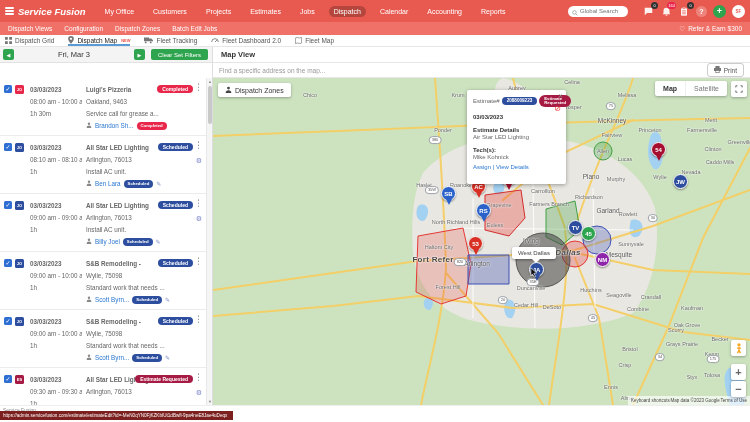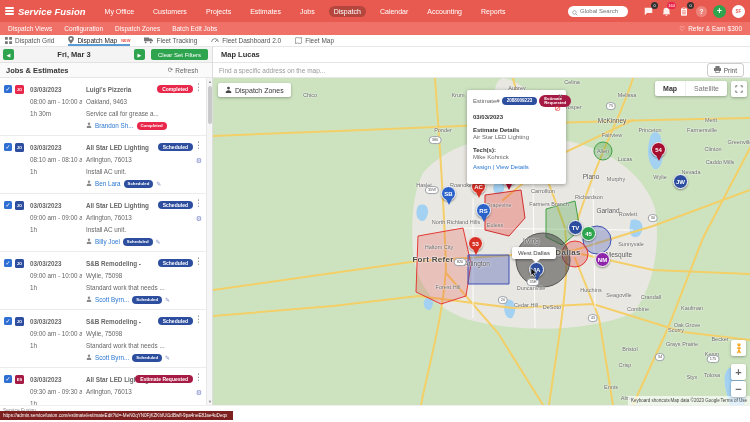--- a/index.html
+++ b/index.html
@@ -37,21 +37,21 @@
   .tab .tag { font-size:4px; color:#e8564b; vertical-align:super; margin-left:1px; font-weight:bold; }
   .tab svg { color:#777; }
 
   
   .content { position:absolute; top:47px; left:0; right:0; height:358px; display:flex; }
   .left-panel { width:213px; border-right:1px solid #ddd; position:relative; background:#fff; }
   .right-panel { width:537px; position:relative; background:#fff; }
 
   .date-row { height:16px; background:#f4f4f4; border-bottom:1px solid #e2e2e2; display:flex; align-items:center; padding:0 3px; }
   .arrow-btn { width:11px; height:11px; background:#2ea44f; color:#fff; font-size:5px; border-radius:2px; display:flex; align-items:center; justify-content:center; cursor:pointer; }
-  .date-label { flex:0 0 auto; width:120px; text-align:center; font-size:7.5px; font-weight:bold; color:#333; }
+  .date-label { flex:0 0 auto; width:120px; text-align:center; font-size:7.5px; font-weight:normal; color:#333; }
   .clear-btn { margin-left:6px; background:#2ea44f; color:#fff; font-size:6px; border-radius:2px; padding:2.5px 7px; cursor:pointer; white-space:nowrap; }
   .panel-head { height:15px; background:#fafafa; border-bottom:1px solid #e7e7e7; display:flex; align-items:center; padding:0 6px; }
   .panel-title { font-size:7.5px; font-weight:bold; color:#333; }
   .refresh { margin-left:auto; font-size:6.5px; color:#666; display:flex; gap:2px; align-items:center; cursor:pointer; margin-right:8px; }
 
   
   .cards { position:absolute; top:31px; bottom:0; left:0; right:6px; overflow:hidden; }
   .card { height:58px; border-bottom:1px solid #ececec; position:relative; padding:6px 34px 0 30px; }
   .gutter { position:absolute; left:0; top:0; bottom:0; width:27px; display:flex; gap:3px; padding:7px 0 0 4px; }
   .cbx { width:8px; height:8px; background:#2f6fd3; border-radius:1.5px; color:#fff; font-size:6px; line-height:8px; text-align:center; cursor:pointer; }
@@ -236,27 +236,20 @@
 
   <div class="content">
 
     <div class="left-panel">
       <div class="date-row">
         <div class="arrow-btn">◀</div>
         <div class="date-label">Fri, Mar 3</div>
         <div class="arrow-btn">▶</div>
         <div class="clear-btn">Clear Set Filters</div>
       </div>
-      <div class="panel-head">
-        <span class="panel-title">Jobs &amp; Estimates</span>
-        <span class="refresh">
-          <span>⟳</span>
-          <span>Refresh</span>
-        </span>
-      </div>
       <div class="cards" id="cards">
           <div class="card">
             <div class="gutter">
               <div class="cbx">✓</div>
               <div class="tbadge" style="background: rgb(232, 39, 75);">JO</div>
             </div>
             <div class="cgrid">
               <div class="c-date">03/03/2023</div>
               <div class="c-cust">Luigi's Pizzeria</div>
               <div class="c-time">08:00 am - 10:00 am</div>
@@ -402,21 +395,21 @@
         </div>
       <div class="vscroll">
         <span class="sarr" style="top:1px;">▲</span>
         <div class="thumb"></div>
         <span class="sarr" style="bottom:1px;">▼</span>
       </div>
     </div>
 
     <div class="right-panel">
       <div class="map-head">
-        <span class="map-title">Map Lucas</span>
+        <span class="map-title">Map View</span>
       </div>
       <div class="addr-row">
         <input placeholder="Find a specific address on the map..." style="">
         <div class="print-btn">
           <span><svg viewBox="0 0 10 10" width="7" height="7">
                 <path fill="#777" d="M2 0h6v3H2zM0 3h10v4H8v3H2V7H0z"></path>
                 <rect x="3" y="7" width="4" height="2" fill="#fff"></rect>
               </svg></span>
           <span>Print</span>
         </div>
@@ -499,21 +492,21 @@
             <div class="map-label" style="left: 376px; top: 119px;">Richardson</div>
             <div class="map-label city2" style="left: 395px; top: 132px;">Garland</div>
             <div class="map-label" style="left: 415px; top: 136px;">Rowlett</div>
             <div class="map-label" style="left: 286px; top: 127px;">Grapevine</div>
             <div class="map-label" style="left: 243px; top: 144px;">North Richland Hills</div>
             <div class="map-label" style="left: 282px; top: 147px;">Euless</div>
             <div class="map-label city2" style="left: 318px; top: 162px;">Irving</div>
             <div class="map-label" style="left: 226px; top: 169px;">Haltom City</div>
             <div class="map-label metro" style="left: 220px; top: 181px;">Fort Refer</div>
             <div class="map-label city2" style="left: 264px; top: 185px;">Arlington</div>
-            <div class="map-label metro" style="left: 355px; top: 174px;">Dallas</div>
+            <div class="map-label metro" style="left: 355px; top: 174px; font-style: italic;">Dallas</div>
             <div class="map-label" style="left: 418px; top: 166px;">Sunnyvale</div>
             <div class="map-label city2" style="left: 406px; top: 176px;">Mesquite</div>
             <div class="map-label" style="left: 235px; top: 209px;">Forest Hill</div>
             <div class="map-label" style="left: 318px; top: 210px;">Duncanville</div>
             <div class="map-label" style="left: 313px; top: 227px;">Cedar Hill</div>
             <div class="map-label" style="left: 339px; top: 229px;">DeSoto</div>
             <div class="map-label" style="left: 378px; top: 212px;">Hutchins</div>
             <div class="map-label" style="left: 406px; top: 217px;">Seagoville</div>
             <div class="map-label" style="left: 438px; top: 219px;">Crandall</div>
             <div class="map-label" style="left: 425px; top: 231px;">Combine</div>

